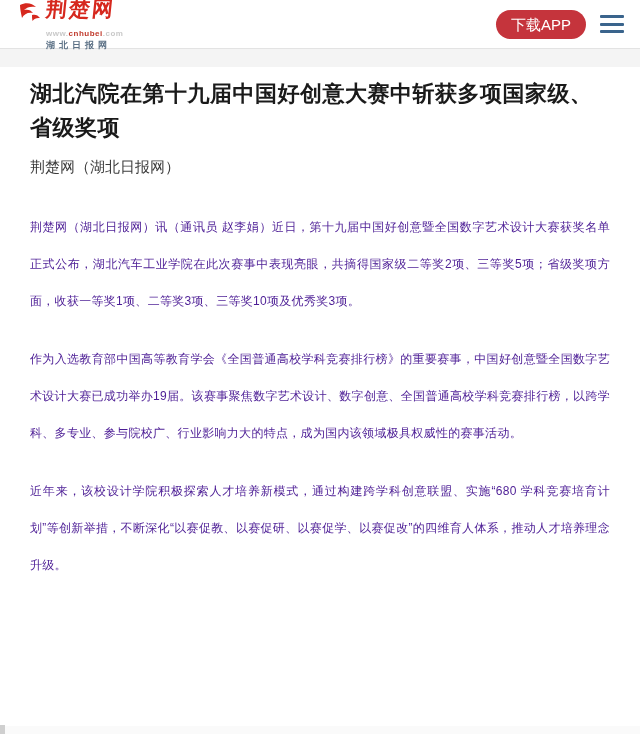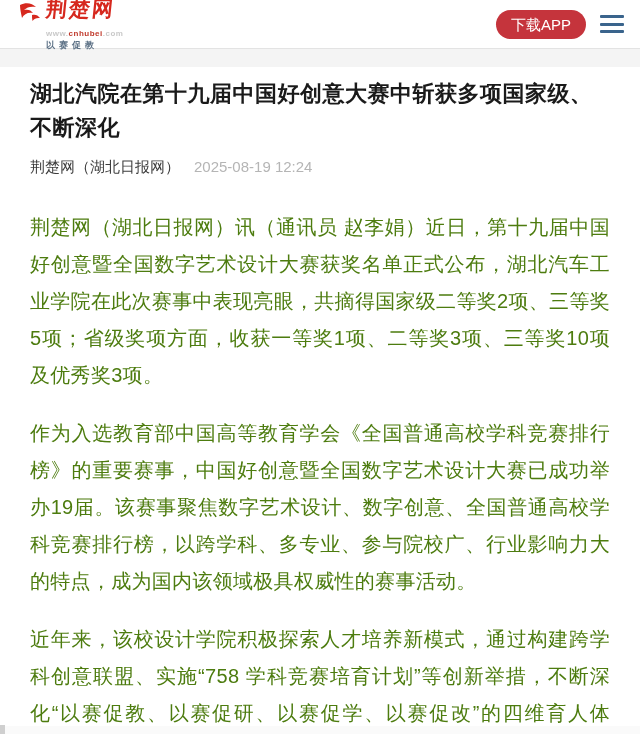--- a/index.html
+++ b/index.html
@@ -74,28 +74,29 @@
     color: #1a1a1a;
     line-height: 34px;
     letter-spacing: 0.5px;
   }
   .article-meta {
     margin-top: 13px;
     display: flex;
     align-items: baseline;
     gap: 14px;
     font-size: 15px;
+    flex-direction: column;
   }
   .article-source { color: #3c3c3c; }
   .article-time { color: #b5b5b5; }
 
   .article-body { margin-top: 32px; }
   .article-body p {
-    font-size: 20px;
-    color: #4d7c0f;
+    font-size: 12px;
+    color: #4c1d95;
     line-height: 37px;
     text-align: justify;
     letter-spacing: 0.3px;
     margin-bottom: 21px;
   }
 
   
   .bottom-strip {
     position: absolute;
     left: 0; bottom: 0;
@@ -114,46 +115,45 @@
 
 <header class="site-header">
   <a class="logo">
     <svg class="logo-mark" viewBox="0 0 26 22">
       <path d="M2,4 C8,1 14,2 18,6 C13,5 9,6 6,9 C10,8 13,9 15,12 C10,11 6,13 4,17 C3,12 2,8 2,4 Z" fill="#d6281e"></path>
       <path d="M14,14 C17,13 20,14 22,17 C19,16.5 16,17.5 14.5,20 C14,18 14,16 14,14 Z" fill="#d6281e"></path>
     </svg>
     <span class="logo-text-col">
       <span class="logo-brand">荆楚网</span>
       <span class="logo-url"><span>www.</span><span class="domain">cnhubei</span><span>.com</span></span>
-      <span class="logo-subbrand">以赛促教</span>
+      <span class="logo-subbrand">湖北日报网</span>
     </span>
   </a>
   <div class="header-right">
     <button class="download-btn">下载APP</button>
     <button class="menu-btn" aria-label="menu">
       <span></span>
         <span></span>
         <span></span>
     </button>
   </div>
 </header>
 
 <div class="header-divider"></div>
 <div class="gap-band"></div>
 
 <main class="article-card">
-  <h1 class="article-title">湖北汽院在第十九届中国好创意大赛中斩获多项国家级、不断深化</h1>
+  <h1 class="article-title">湖北汽院在第十九届中国好创意大赛中斩获多项国家级、省级奖项</h1>
 
   <div class="article-meta">
     <span class="article-source">荆楚网（湖北日报网）</span>
-    <span class="article-time">2025-08-19 12:24</span>
   </div>
 
   <div class="article-body">
     <p>荆楚网（湖北日报网）讯（通讯员 赵李娟）近日，第十九届中国好创意暨全国数字艺术设计大赛获奖名单正式公布，湖北汽车工业学院在此次赛事中表现亮眼，共摘得国家级二等奖2项、三等奖5项；省级奖项方面，收获一等奖1项、二等奖3项、三等奖10项及优秀奖3项。</p>
     <p>作为入选教育部中国高等教育学会《全国普通高校学科竞赛排行榜》的重要赛事，中国好创意暨全国数字艺术设计大赛已成功举办19届。该赛事聚焦数字艺术设计、数字创意、全国普通高校学科竞赛排行榜，以跨学科、多专业、参与院校广、行业影响力大的特点，成为国内该领域极具权威性的赛事活动。</p>
-    <p>近年来，该校设计学院积极探索人才培养新模式，通过构建跨学科创意联盟、实施“758 学科竞赛培育计划”等创新举措，不断深化“以赛促教、以赛促研、以赛促学、以赛促改”的四维育人体系，推动人才培养理念升级。</p>
+    <p>近年来，该校设计学院积极探索人才培养新模式，通过构建跨学科创意联盟、实施“680 学科竞赛培育计划”等创新举措，不断深化“以赛促教、以赛促研、以赛促学、以赛促改”的四维育人体系，推动人才培养理念升级。</p>
 
   </div>
 </main>
 
 <div class="bottom-strip"></div>
 <div class="bottom-partial"></div>
 
 </body></html>

